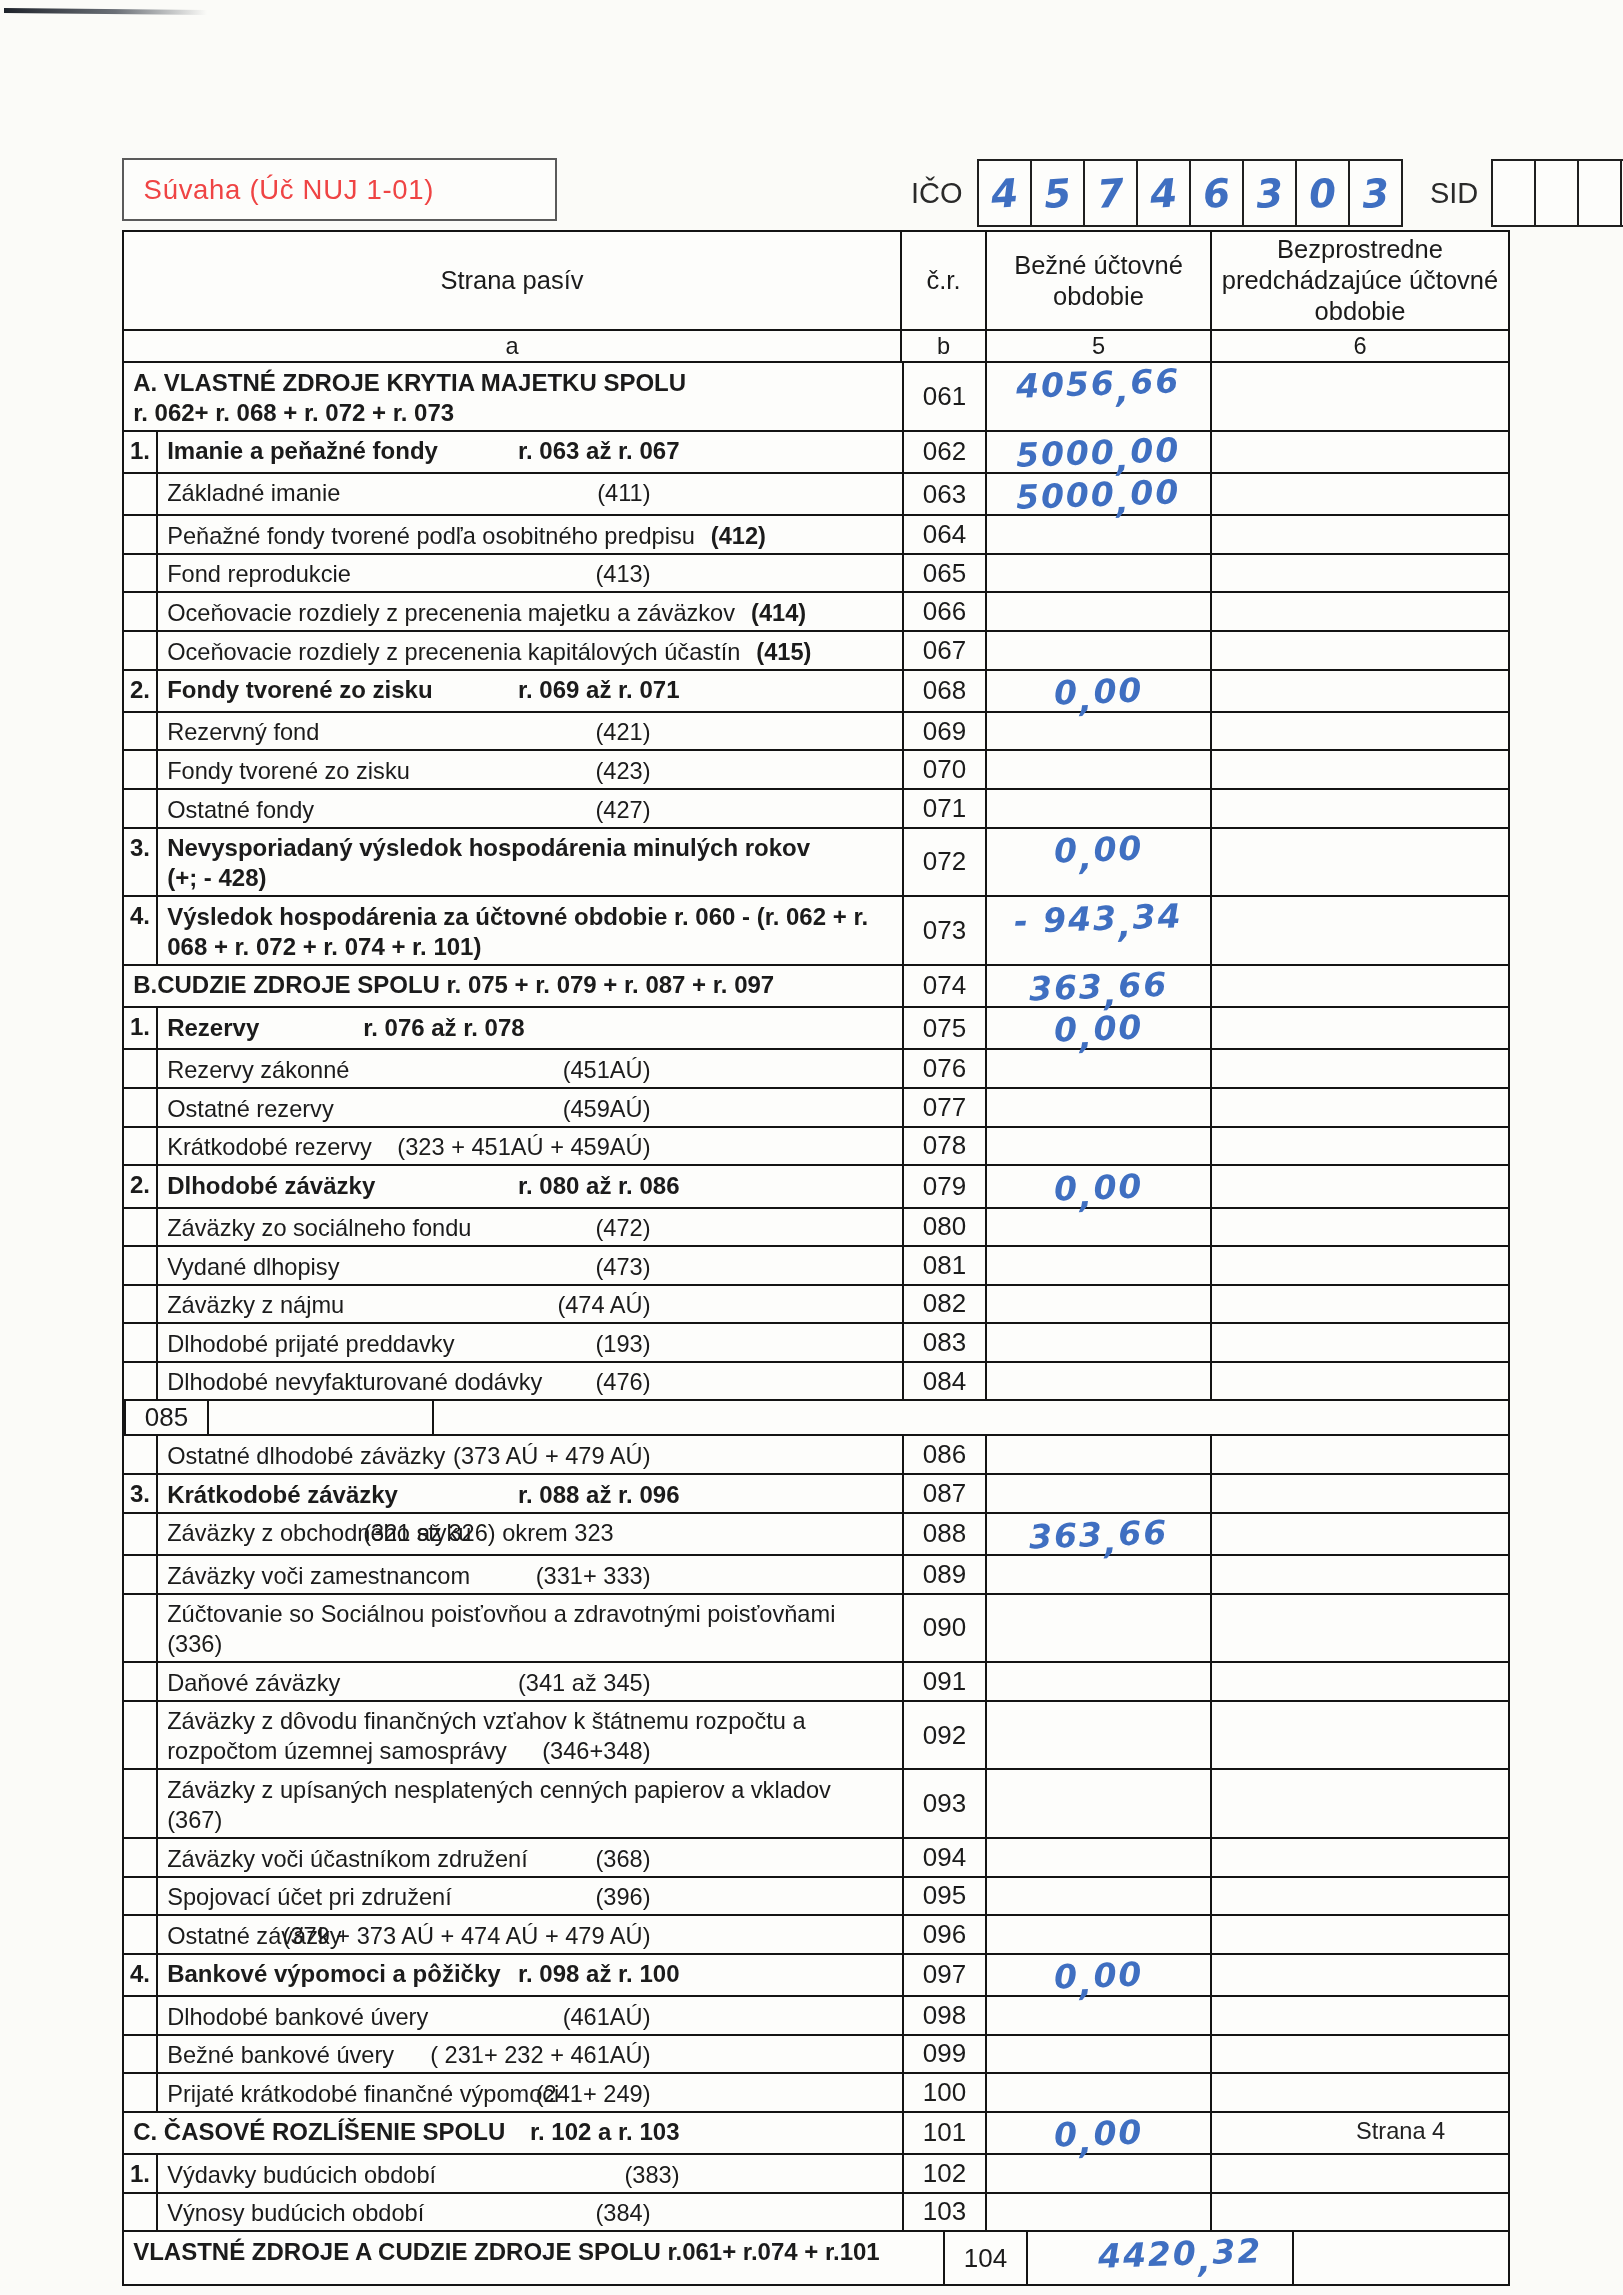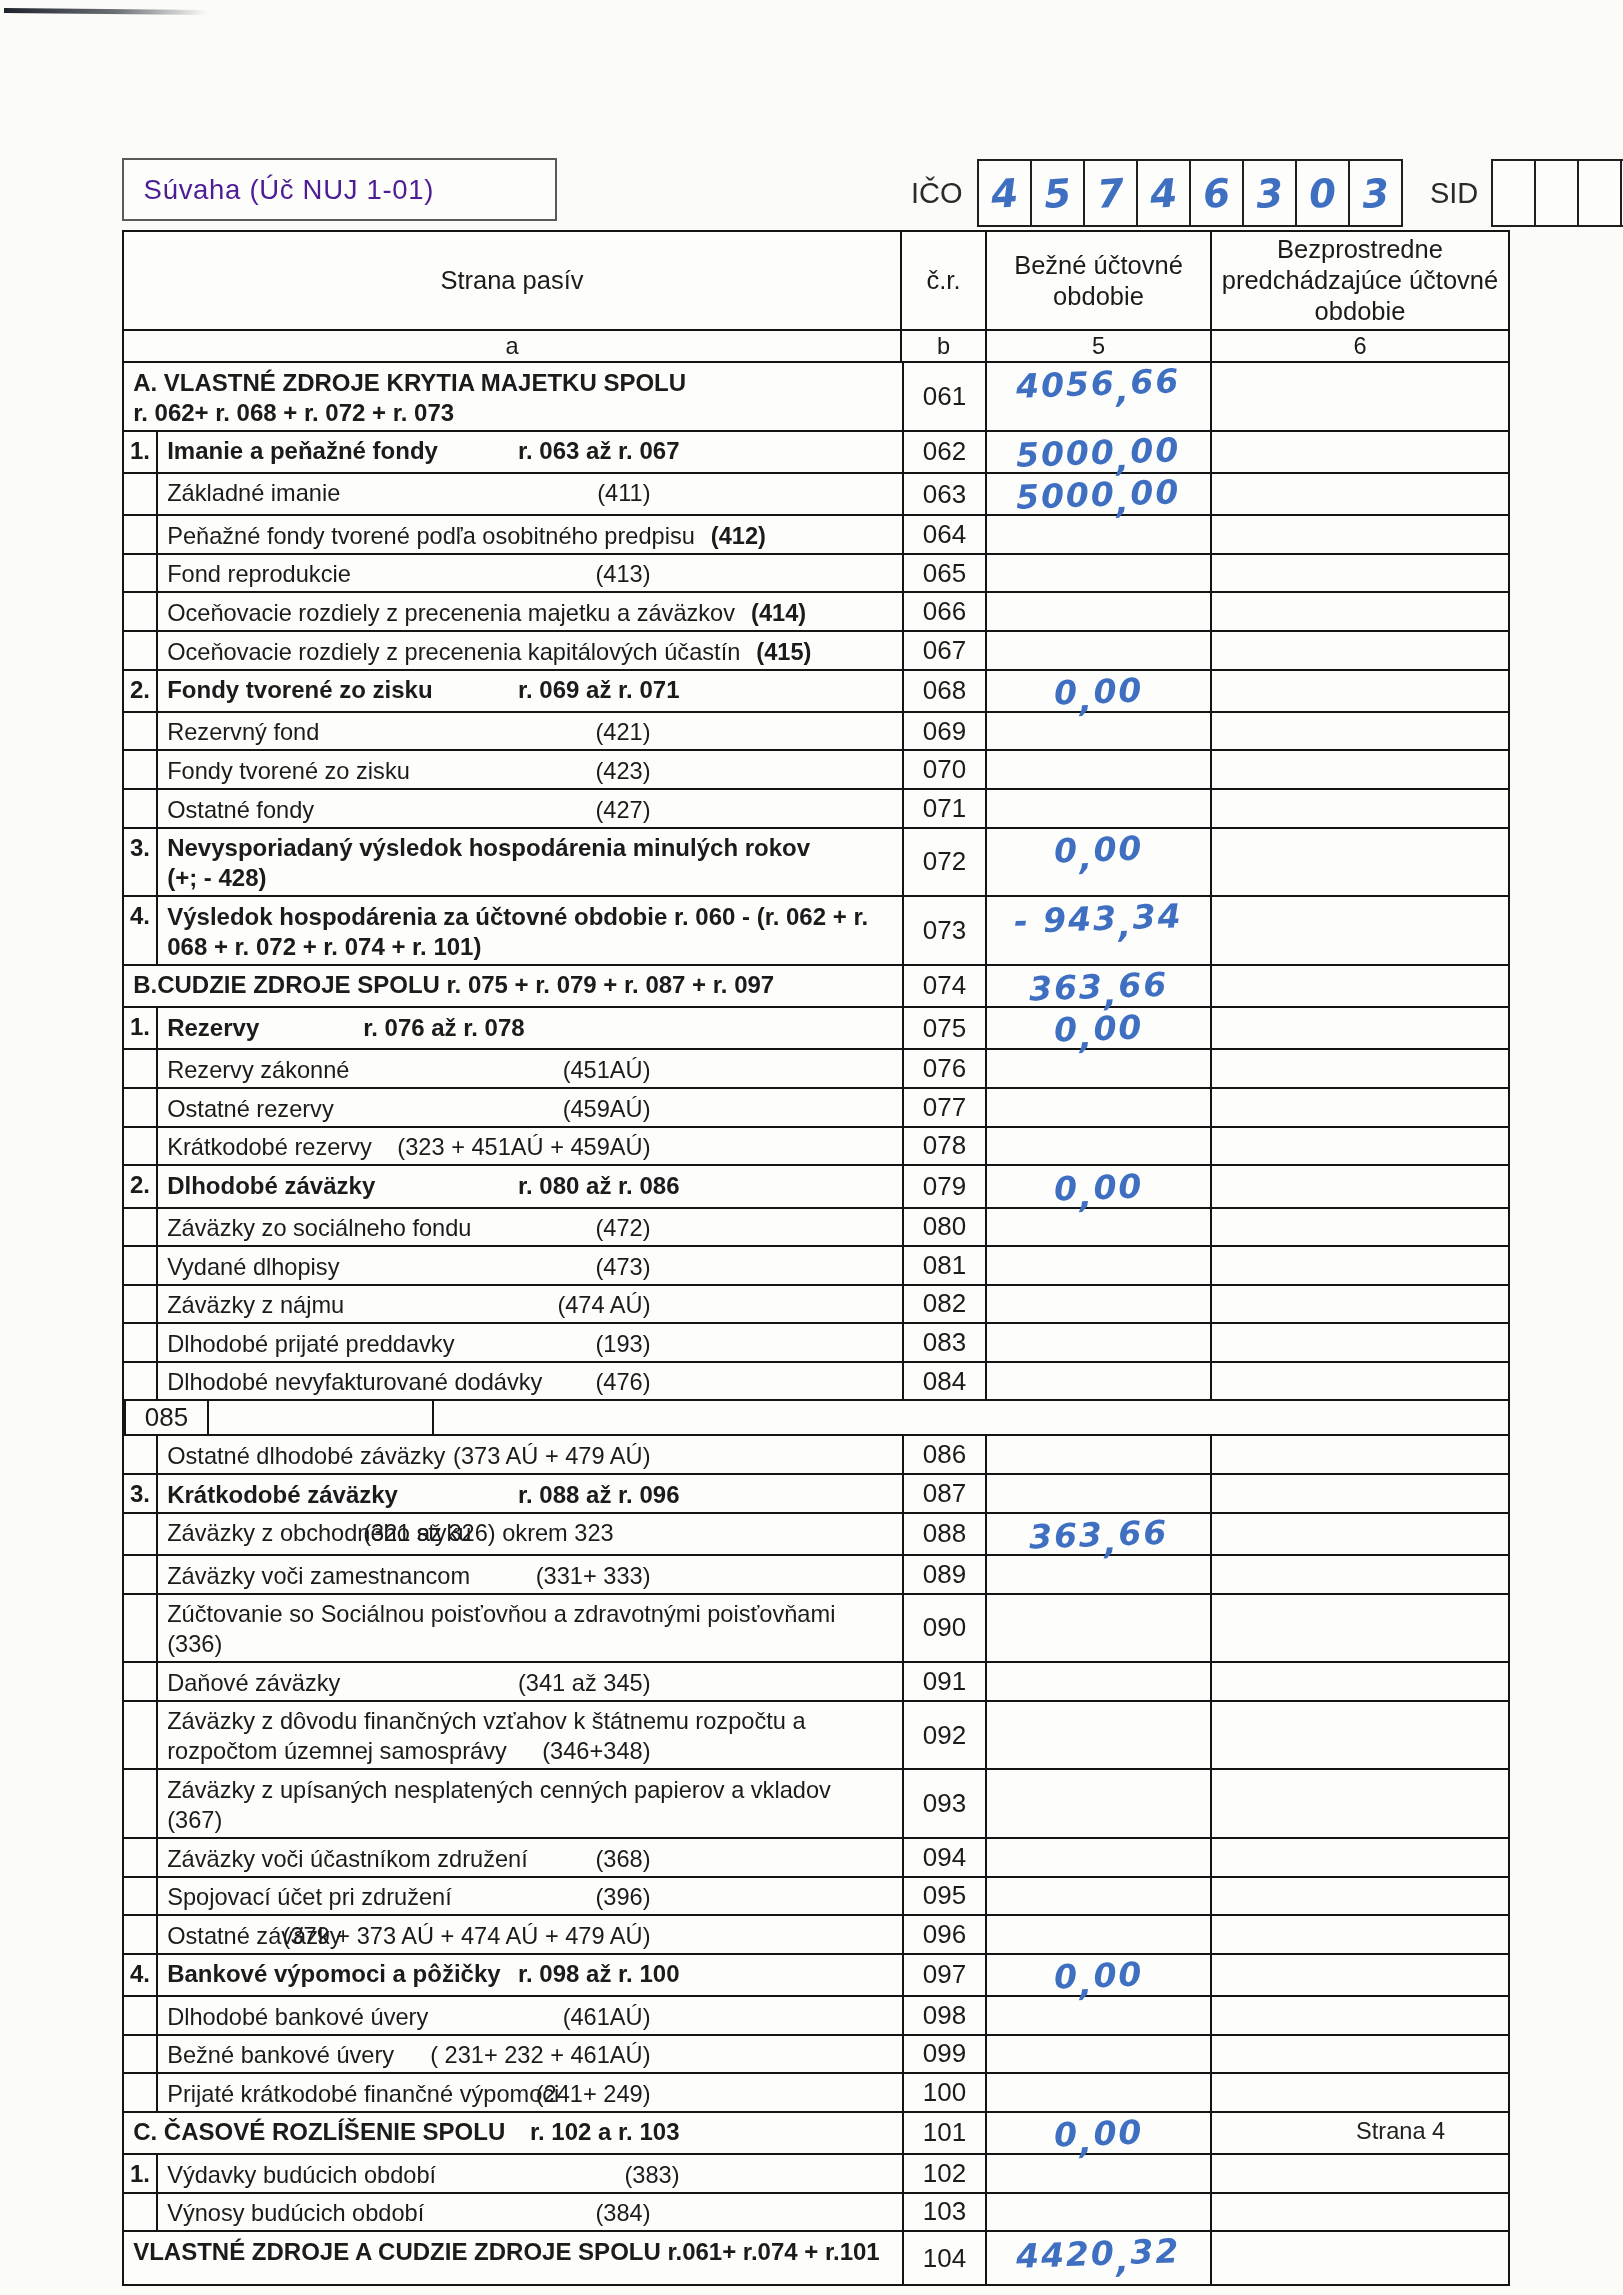--- a/index.html
+++ b/index.html
@@ -10,21 +10,21 @@
     color:#1b1b1b;
     overflow:hidden;
   }
   .smudge{position:absolute;left:3.9px;top:9.2px;width:203px;height:4.6px;
     background:linear-gradient(90deg,#1e232b,#6b7077 55%,rgba(0,0,0,0));
     transform:rotate(.5deg);}
   .title-box{
     position:absolute;left:122px;top:158px;width:411px;height:59px;
     border:2px solid #5a5a5a;background:#fdfdfb;
     display:flex;align-items:center;padding-left:19.6px;
-    font-size:27.5px;color:#4c1d95;letter-spacing:0.7px;
+    font-size:27.5px;color:#ef4444;letter-spacing:0.7px;
   }
   .ico-row{position:absolute;left:911px;top:159px;display:flex;align-items:center;}
   .ico-label{font-size:29px;color:#2a2a2a;margin-right:14.4px;}
   .boxes{display:flex;}
   .box{width:51px;height:64px;border:2px solid #1f1f1f;background:#fdfdfb;
     margin-right:-2px;display:flex;align-items:center;justify-content:center;}
   .sid-label{font-size:29px;color:#2a2a2a;margin:0 13px 0 29px;}
   .sid-box{width:41px;height:64px;}
   .hand{font-family:"DejaVu Sans", sans-serif;font-style:italic;color:#3f6fc1;}
   .digit{font-size:39px;transform:rotate(-4deg);font-weight:bold;}
@@ -41,21 +41,21 @@
   .w-cr{flex:0 0 85px;}
   .w-cur{flex:0 0 225px;}
   .w-prev{flex:1 1 auto;}
   .vline{border-right:2px solid #141414;}
   .subhead{display:flex;height:30px;border-bottom:2.6px solid #141414;}
   .sub{display:flex;align-items:center;justify-content:center;font-size:23.6px;box-sizing:border-box;}
 
   .row{display:flex;min-height:35px;border-bottom:2px solid #141414;align-items:stretch;box-sizing:border-box;}
   .row:last-child{border-bottom:none;}
   .row.tall{min-height:67px;}
-  .row.total-row{min-height:52px;}
+  .row.total-row{min-height:52px;gap:41px;}
   .c-desc{flex:0 0 778px;display:flex;box-sizing:border-box;justify-content:flex-end;}
   .c-num{flex:0 0 34px;border-right:2px solid #141414;font-weight:bold;font-size:24px;
     display:flex;justify-content:center;padding-top:5.2px;box-sizing:border-box;}
   .c-text{flex:1 1 auto;padding:4.6px 6.5px 2px 9.2px;font-size:23.6px;line-height:30px;box-sizing:border-box;}
   .c-text.b{font-weight:bold;font-size:24px;}
   .l1,.l2{position:relative;}
   .code-right{position:absolute;right:216px;top:0;white-space:nowrap;}
   .s-detail .code-right{right:245px;}
   .code-mid{position:absolute;left:196px;top:0;white-space:nowrap;}
   .code-mid2{position:absolute;right:245px;top:0;white-space:nowrap;}

